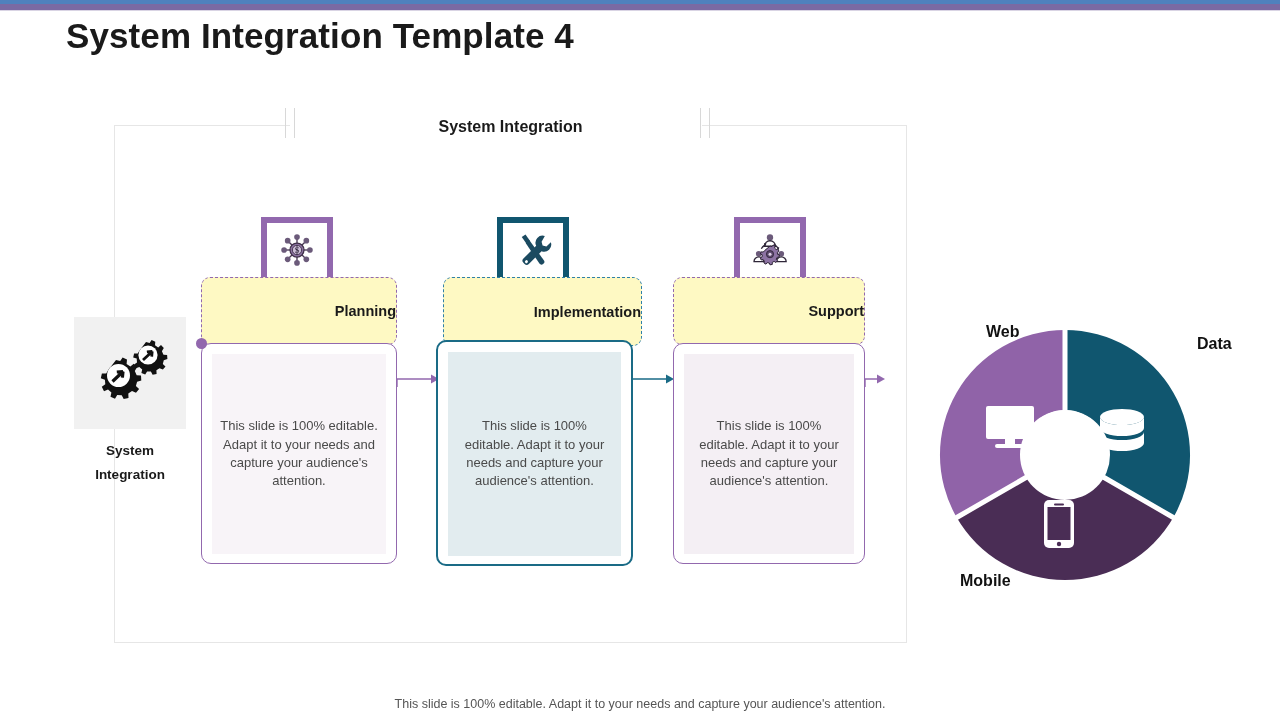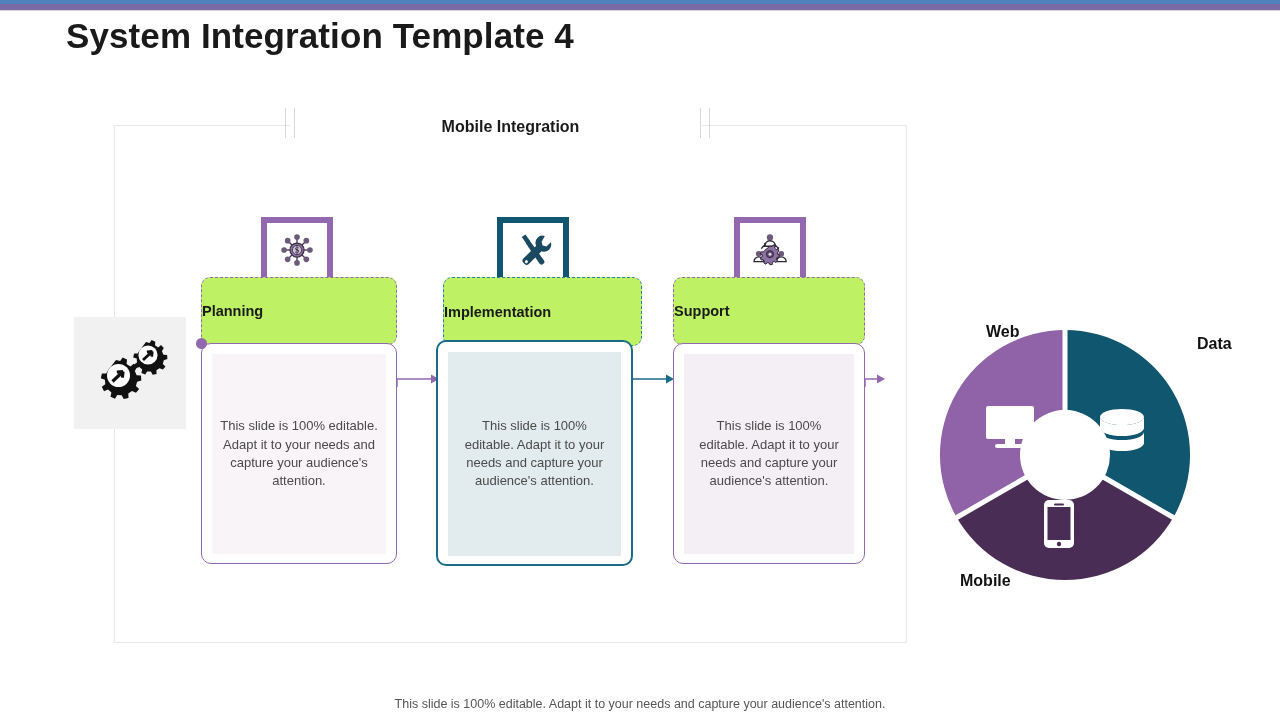--- a/index.html
+++ b/index.html
@@ -123,24 +123,24 @@
   .icon-cap.purple { border-color: #9268ae; }
   .icon-cap.teal   { border-color: #10566f; }
 
   
   .col-header {
     position: absolute;
     box-sizing: border-box;
     border-style: dashed;
     border-width: 1px;
     border-radius: 9px;
-    background: #bef264;
+    background: #fef9c3;
     display: flex;
     align-items: center;
-    justify-content: flex-start;
+    justify-content: flex-end;
     font-size: 14.5px;
     font-weight: bold;
     color: #1a1a1a;
   }
   .col-header.purple { border-color: #9268ae; }
   .col-header.teal   { border-color: #2e7fa8; }
 
   
   .col-body {
     position: absolute;
@@ -216,21 +216,21 @@
 <div id="top-bar-thin"></div>
 
 <div id="slide-title">System Integration Template 4</div>
 
 <div id="diagram-frame"></div>
 <div id="frame-header-gap"></div>
 <div class="frame-tick" id="frame-tick-l1"></div>
 <div class="frame-tick" id="frame-tick-l2"></div>
 <div class="frame-tick" id="frame-tick-r1"></div>
 <div class="frame-tick" id="frame-tick-r2"></div>
-<div id="frame-title">Mobile Integration</div>
+<div id="frame-title">System Integration</div>
 
 <div id="left-block">
   <div id="left-icon-box">
     <svg width="84" height="78" viewBox="0 0 84 78" aria-hidden="true">
 
       <g fill="#111111">
         <path d="M28 26 l4.2 1.1 2.4-3.6 4.4 2.1 -0.4 4.3 3.8 2.6 3.3-2.8 3.3 3.6 -2.2 3.7 1.9 4.2 4.3 0.3 0.3 4.9 -4.2 1.3 -1.2 4.4 3.2 2.9 -3.1 3.8 -4-1.7 -3.7 2.5 0.2 4.3 -4.8 1.1 -2-3.8 -4.5-0.2 -2.2 3.7 -4.5-1.9 0.9-4.2 -3.4-3 -4 1.6 -2.2-4.4 3.5-2.6 -0.4-4.5 -4.1-1.4 1.1-4.8 4.3 0.1 2.3-3.9z"></path>
         <circle cx="30.5" cy="41.5" r="11.5" fill="#111111"></circle>
       </g>
       <circle cx="30.5" cy="41.5" r="11.5" fill="#ffffff"></circle>
@@ -238,20 +238,24 @@
       <path d="M24.5 47.5 L35 37.5 M35 37.5 L28.8 38 M35 37.5 L34.4 43.6" stroke="#111111" stroke-width="3.2" fill="none" stroke-linecap="butt"></path>
       <path d="M35.6 36.9 l-8.6 0.6 8.1 -0.2 -0.3 7.9z" fill="#111111"></path>
 
       <g fill="#111111">
         <path d="M58 8 l3.6 0.9 2-3 3.7 1.8 -0.3 3.6 3.2 2.2 2.8-2.4 2.8 3 -1.9 3.1 1.6 3.6 3.6 0.2 0.3 4.1 -3.6 1.1 -1 3.7 2.7 2.5 -2.6 3.2 -3.4-1.4 -3.1 2.1 0.2 3.6 -4 0.9 -1.7-3.2 -3.8-0.1 -1.9 3.1 -3.8-1.6 0.8-3.5 -2.9-2.6 -3.4 1.4 -1.8-3.7 2.9-2.2 -0.3-3.8 -3.5-1.2 0.9-4 3.6 0.1 2-3.3z"></path>
       </g>
       <circle cx="60" cy="21" r="9.6" fill="#ffffff"></circle>
       <path d="M55 26 L64.2 17.4 M64.2 17.4 L58.9 17.9 M64.2 17.4 L63.7 22.6" stroke="#111111" stroke-width="2.8" fill="none"></path>
       <path d="M64.9 16.8 l-7.3 0.5 6.9 -0.1 -0.3 6.7z" fill="#111111"></path>
     </svg>
+  </div>
+  <div id="left-label">
+    <div>System</div>
+    <div>Integration</div>
   </div>
 </div>
 
 <div class="column">
   <div class="icon-cap purple" style="left:261px; top:217px;">
     <svg width="40" height="40" viewBox="0 0 48 48" aria-hidden="true">
       <g stroke="#4a3a55" stroke-width="1.6" fill="none">
         <line x1="24" y1="24" x2="24" y2="10"></line>
         <line x1="24" y1="24" x2="34" y2="14"></line>
         <line x1="24" y1="24" x2="38" y2="24"></line>

